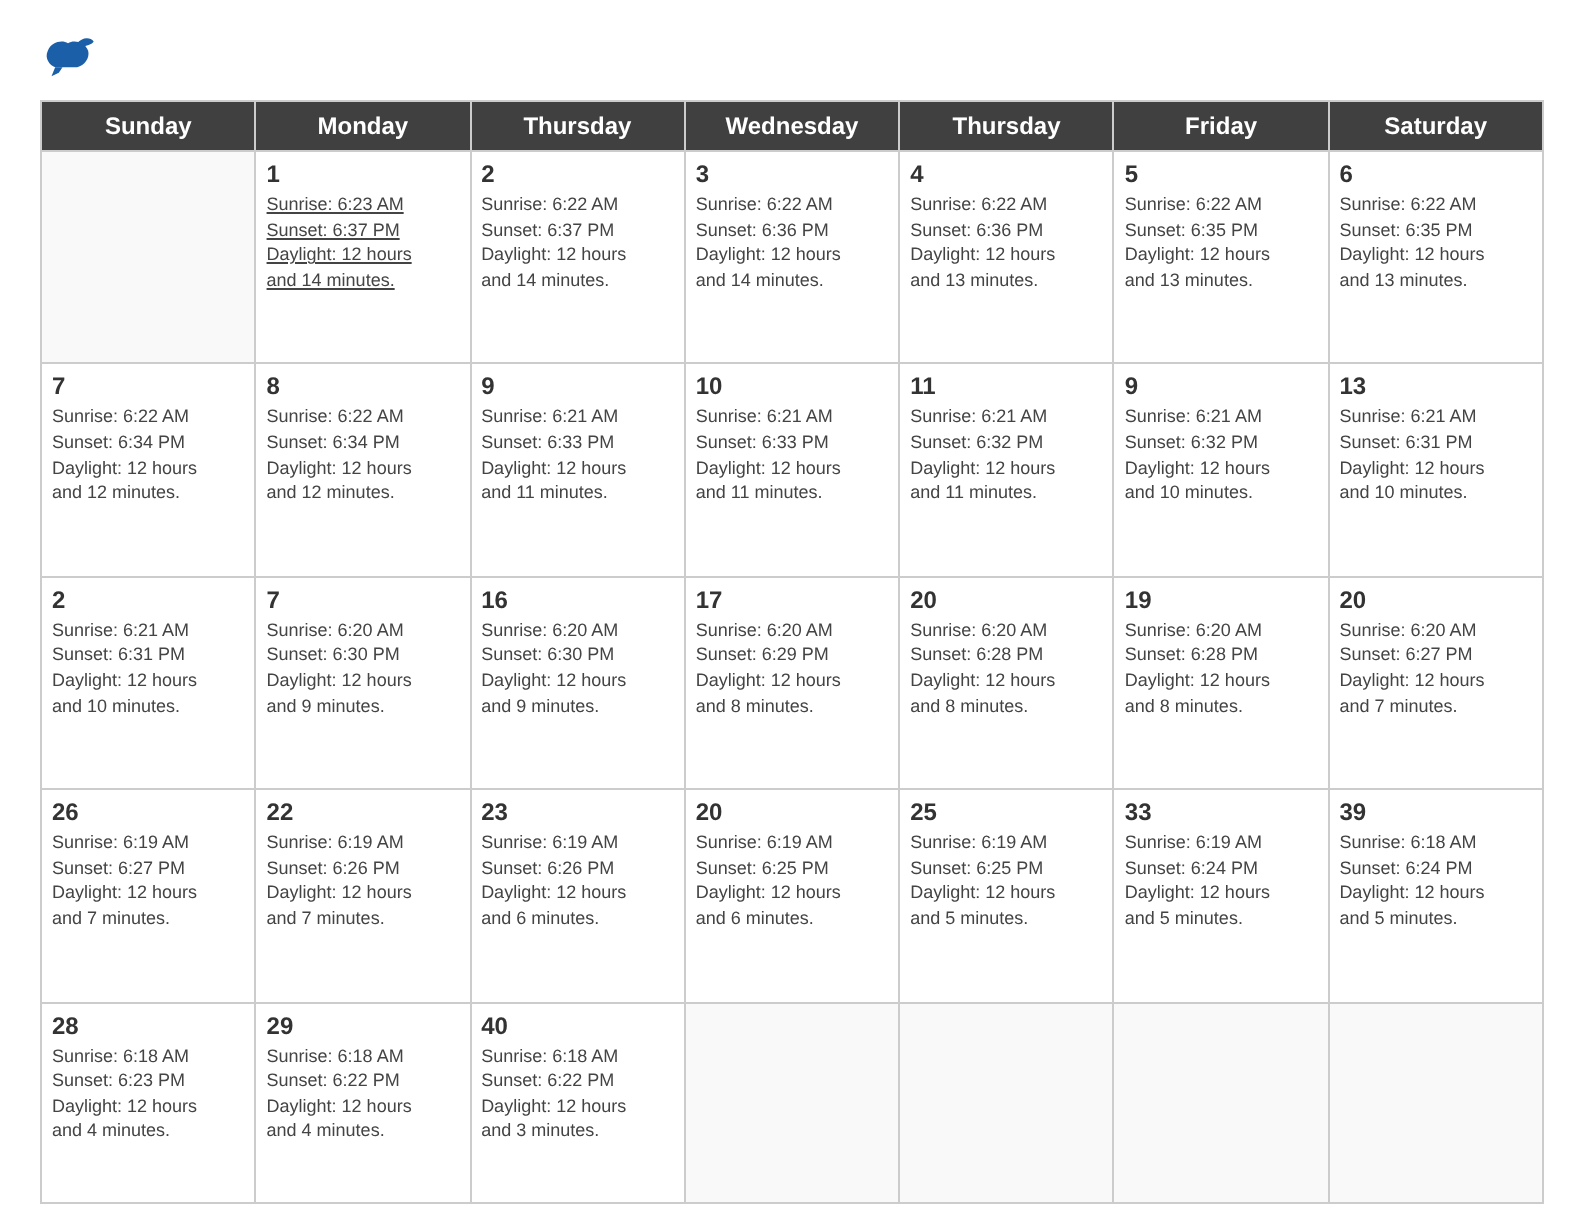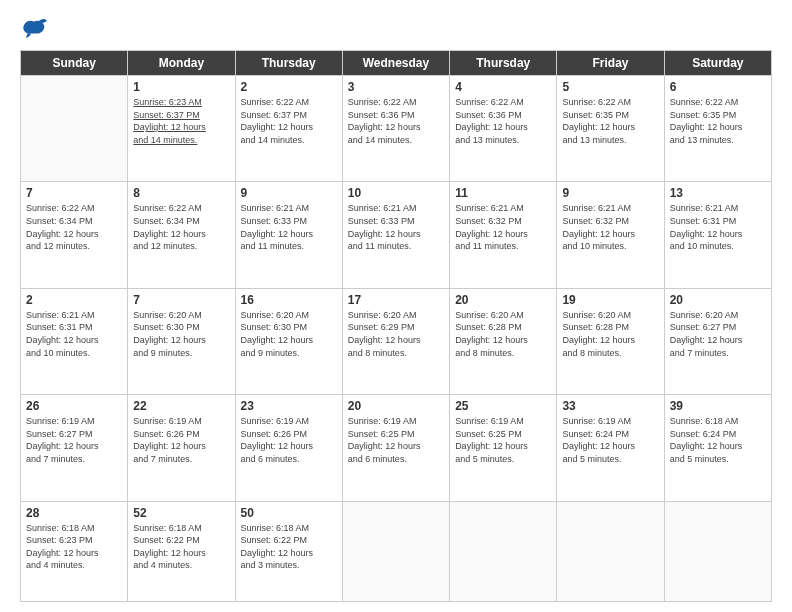--- a/index.html
+++ b/index.html
@@ -330,28 +330,28 @@
         </tr>
         <tr class="last-row">
           <td>
             <span class="day-number">28</span>
             <div class="day-info" style="white-space: pre-line;">Sunrise: 6:18 AM
 Sunset: 6:23 PM
 Daylight: 12 hours
 and 4 minutes.</div>
           </td>
           <td>
-            <span class="day-number">52</span>
+            <span class="day-number">29</span>
             <div class="day-info" style="white-space: pre-line;">Sunrise: 6:18 AM
 Sunset: 6:22 PM
 Daylight: 12 hours
 and 4 minutes.</div>
           </td>
           <td>
-            <span class="day-number">50</span>
+            <span class="day-number">40</span>
             <div class="day-info" style="white-space: pre-line;">Sunrise: 6:18 AM
 Sunset: 6:22 PM
 Daylight: 12 hours
 and 3 minutes.</div>
           </td>
           <td class="empty-cell"></td>
           <td class="empty-cell"></td>
           <td class="empty-cell"></td>
           <td class="empty-cell"></td>
         </tr>

